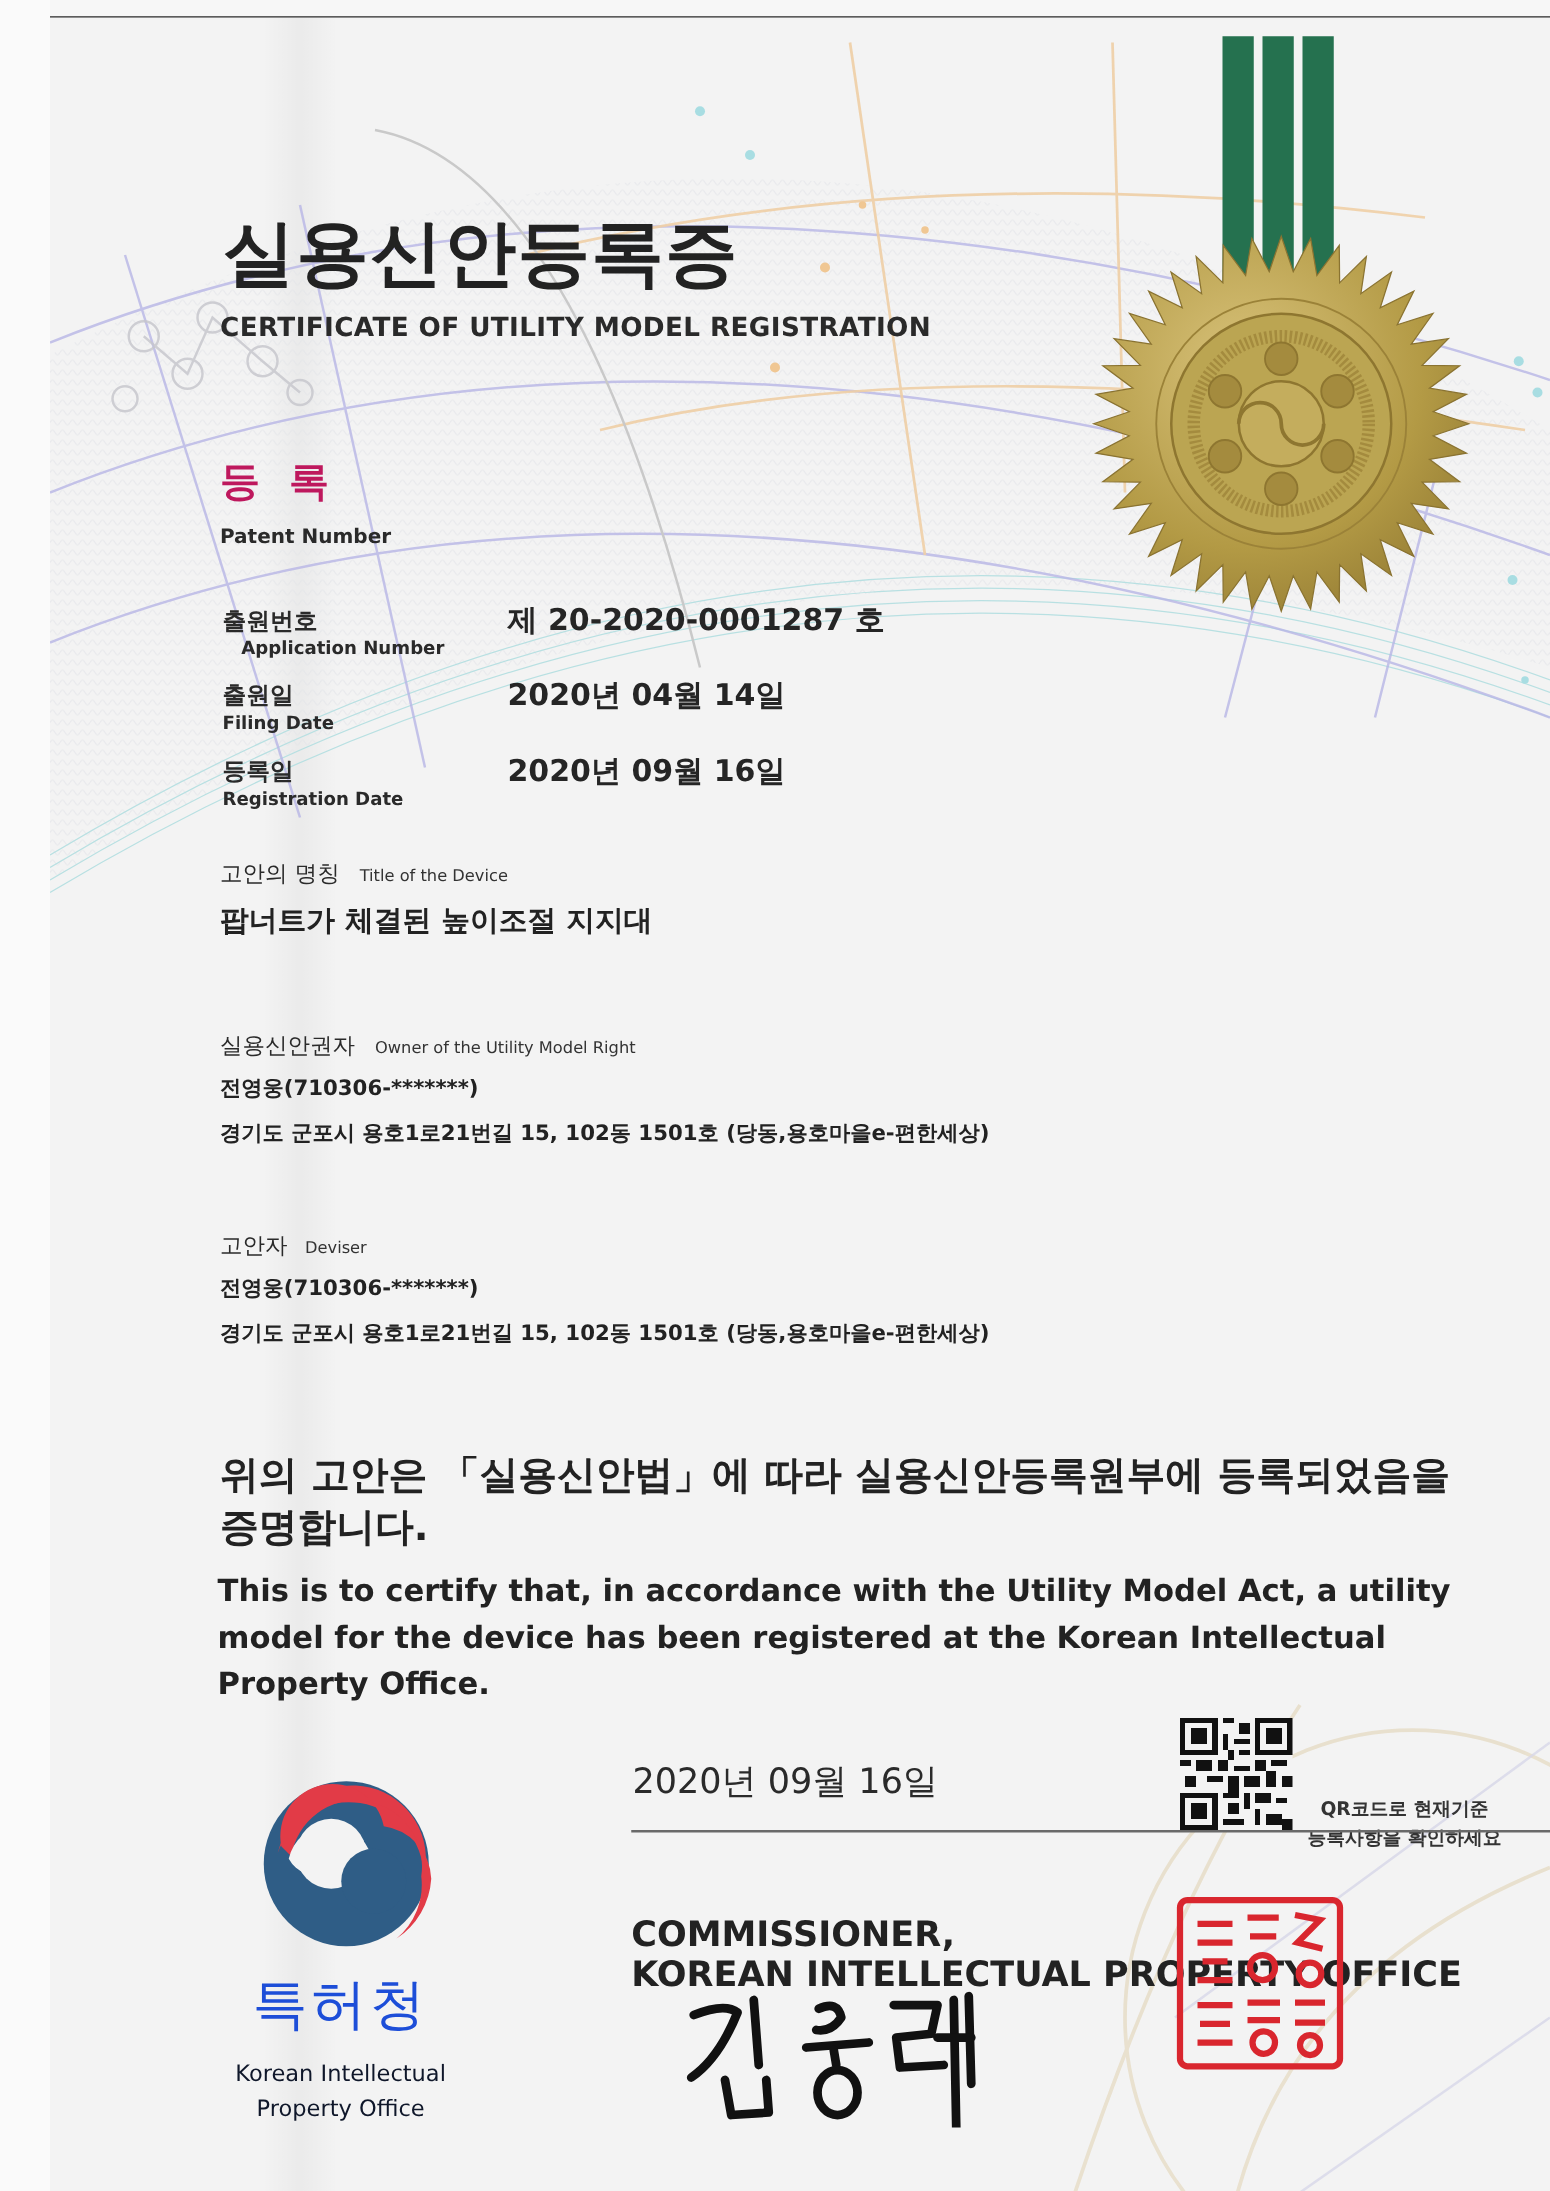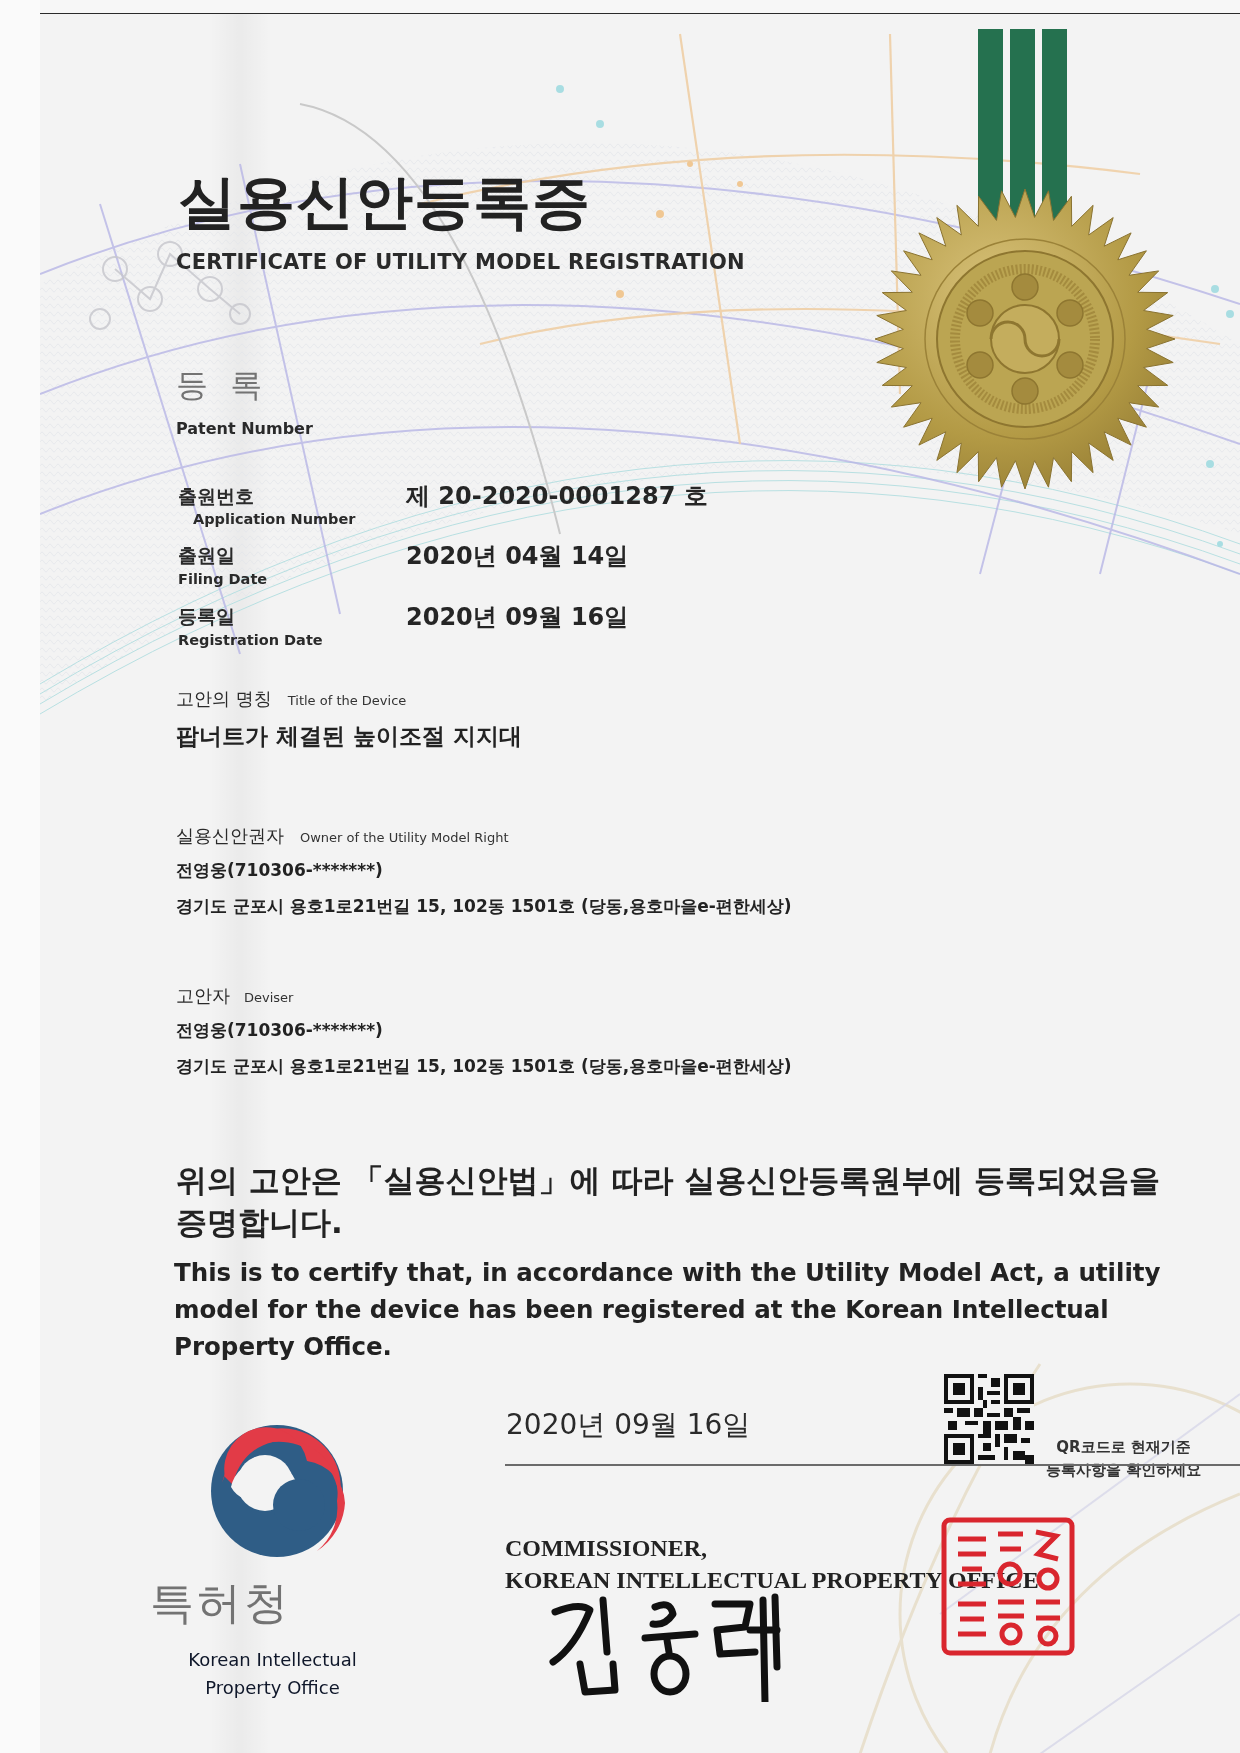--- a/index.html
+++ b/index.html
@@ -5,42 +5,42 @@
     html,body{margin:0;padding:0;}
     body{width:1240px;height:1753px;position:relative;overflow:hidden;background:#f7f7f7;font-family:"DejaVu Sans","Liberation Sans",sans-serif;color:#1e1e1e;}
     .scan-margin{position:absolute;left:0;top:0;width:40px;height:1753px;background:#fafafa;}
     .paper{position:absolute;left:40px;top:13px;width:1200px;height:1740px;background:#f3f3f3;border-top:1.5px solid #2a2a2a;overflow:hidden;}
     .fold{position:absolute;left:170px;top:0;width:60px;height:1740px;background:linear-gradient(90deg,rgba(0,0,0,0),rgba(0,0,0,0.035),rgba(0,0,0,0));}
     .bg-svg{position:absolute;left:0;top:0;}
     .abs{position:absolute;}
     .title-kr{left:178px;top:150px;font-size:58px;font-weight:bold;letter-spacing:1px;color:#222;}
     .title-en{left:176px;top:236px;font-size:21px;font-weight:bold;color:#2a2a2a;letter-spacing:0.3px;}
     .lbl-kr{font-size:22px;font-weight:bold;color:#2a2a2a;}
-    .lbl-kr-big{font-size:32px;font-weight:normal;color:#737373;letter-spacing:6px;}
+    .lbl-kr-big{font-size:32px;font-weight:bold;color:#be185d;letter-spacing:6px;}
     .lbl-en{font-size:14.5px;font-weight:bold;color:#2a2a2a;}
     .val{font-size:24px;font-weight:bold;color:#252525;}
     .val-big{font-size:30px;font-weight:bold;color:#222;}
     .sec-kr{font-size:18px;color:#2a2a2a;}
     .sec-en{font-size:13px;color:#333;margin-left:16px;}
     .sec-en-wide{margin-left:14px;}
     .body-line{font-size:17px;font-weight:bold;color:#222;}
     .cert-kr{left:176px;top:1150px;font-size:31px;font-weight:bold;color:#222;line-height:42px;width:1000px;}
     .cert-en{left:174px;top:1242px;font-size:24.5px;font-weight:bold;color:#222;line-height:37px;width:1040px;}
     .ribbon{position:absolute;top:15px;width:25px;height:225px;background:#25714f;}
     .seal{position:absolute;left:870px;top:185px;}
     .qr{position:absolute;left:944px;top:1373px;}
     .qr-caption{left:1046px;top:1422px;font-size:15px;font-weight:bold;color:#333;text-align:center;line-height:23px;}
     .hr{position:absolute;left:505px;top:1464px;width:735px;height:1.5px;background:#6a6a6a;}
     .issue-date{left:506px;top:1408px;font-size:28px;color:#2a2a2a;}
     .commissioner-kr{left:505px;top:1472px;font-size:40px;font-weight:bold;color:#222;letter-spacing:2px;}
-    .commissioner-en{left:505px;top:1535px;font-size:24px;font-weight:bold;color:#222;line-height:32px;font-family:Liberation Serif, serif;}
+    .commissioner-en{left:505px;top:1535px;font-size:28px;font-weight:bold;color:#222;line-height:32px;}
     .signature{left:548px;top:1592px;}
     .red-stamp{position:absolute;left:944px;top:1512px;}
     .logo{position:absolute;left:202px;top:1402px;}
-    .logo-kr{left:150px;top:1568px;width:245px;text-align:left;font-size:44px;color:#737373;letter-spacing:3px;}
+    .logo-kr{left:150px;top:1568px;width:245px;text-align:center;font-size:44px;color:#1d4ed8;letter-spacing:3px;}
     .logo-en{left:150px;top:1638px;width:245px;text-align:center;font-size:18px;color:#0f172a;line-height:28px;}
   </style>
 </head>
 <body>
 
 <div class="scan-margin"></div>
 
 <div class="paper">
   <div class="fold"></div>
 

